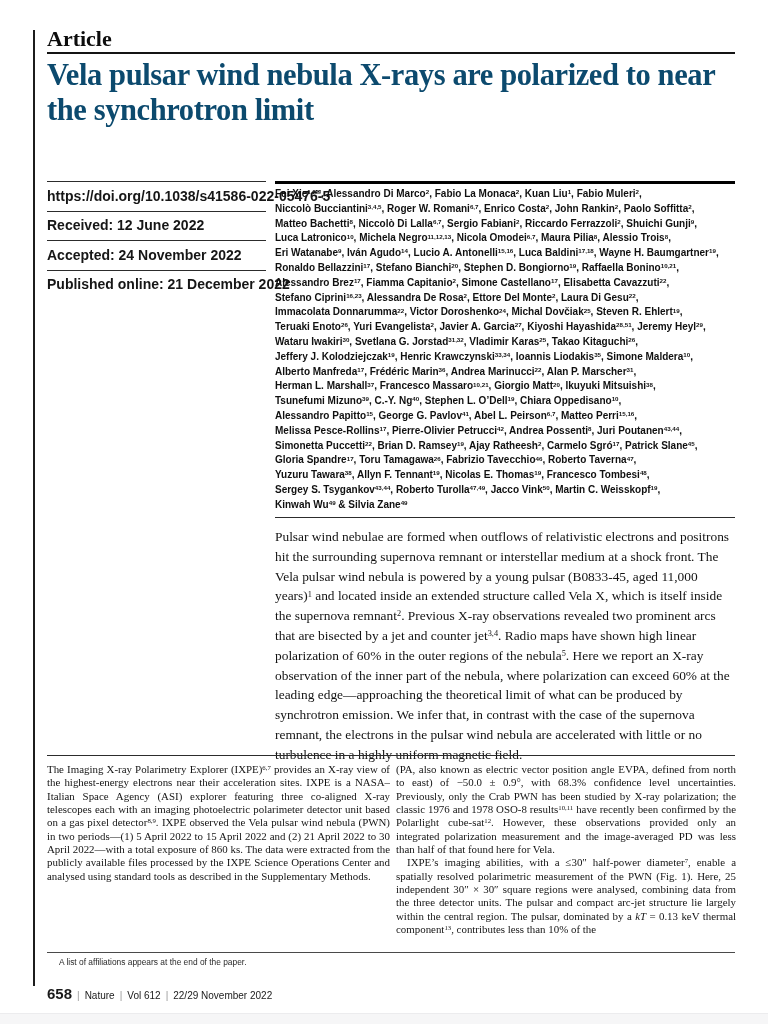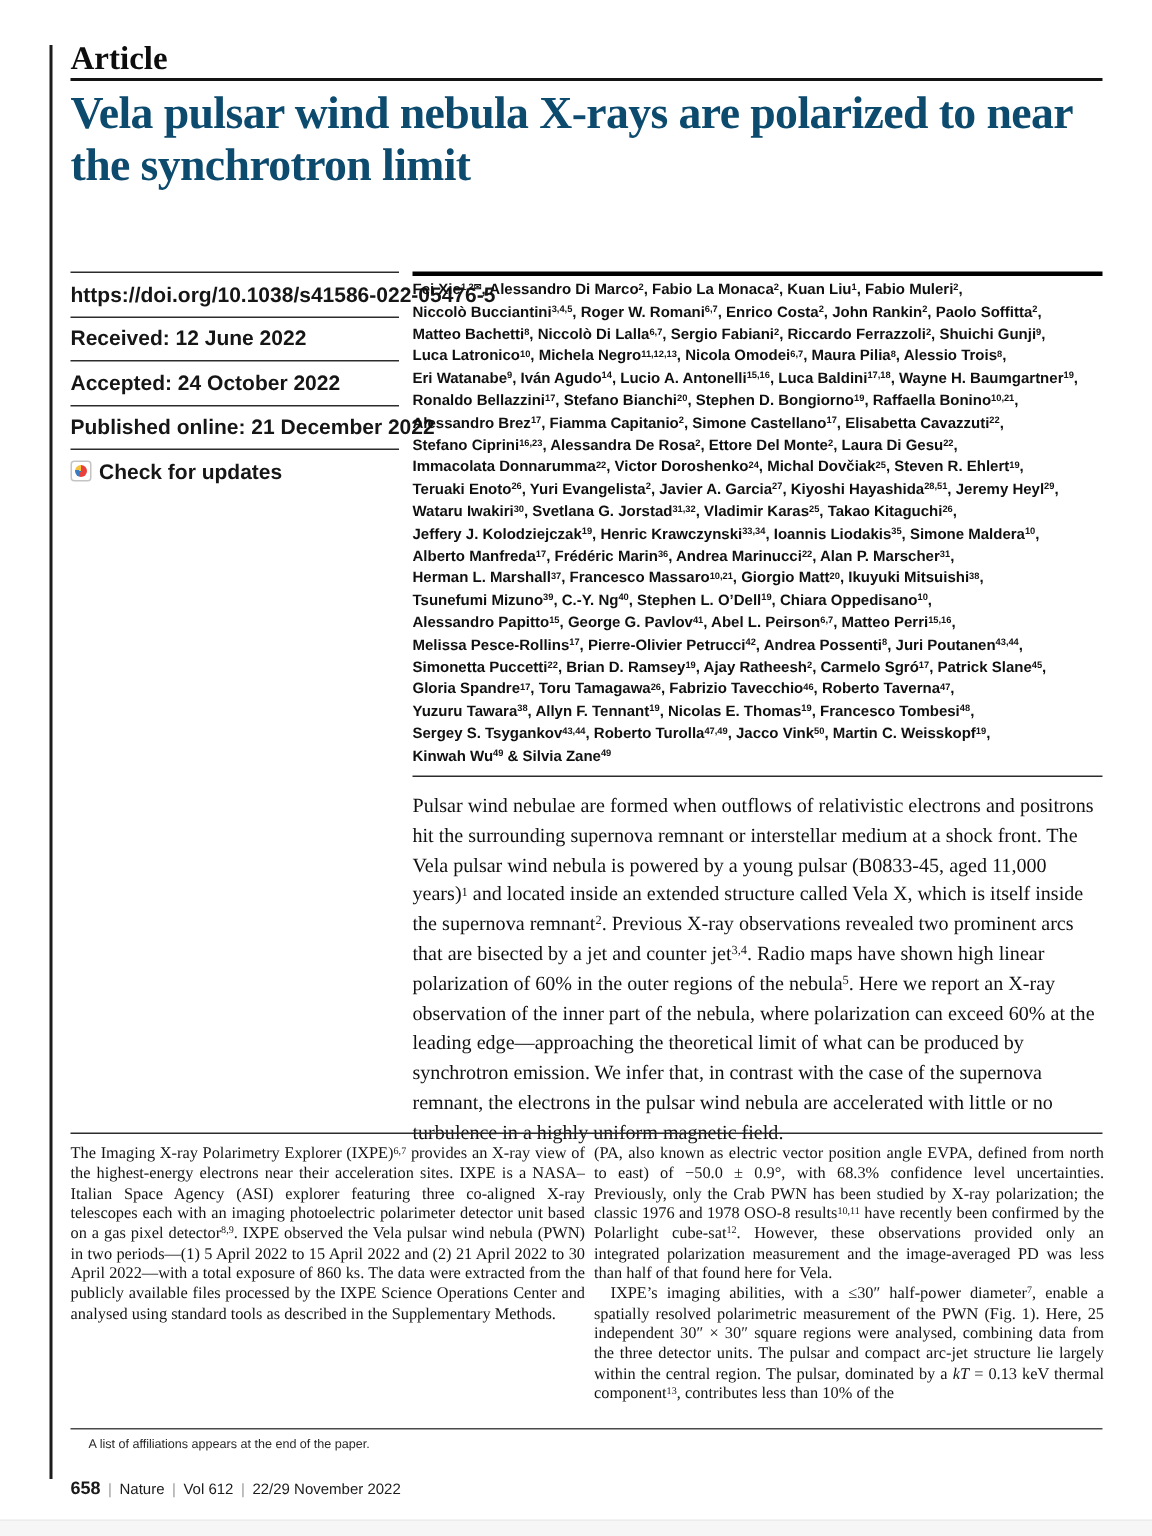--- a/index.html
+++ b/index.html
@@ -34,46 +34,40 @@
   .col{position:absolute;top:763px;font-family:"Liberation Serif",serif;font-size:10.9px;
         line-height:13.35px;color:#141414;text-align:justify;}
   .col-left{left:47px;width:343px;}
   .col-right{left:396px;width:340px;}
   .col p{margin:0;}
   .col p + p{text-indent:11px;}
   
   .footnote-rule{position:absolute;left:47px;top:952px;width:688px;height:1px;background:#4a4a4a;}
   .footnote{position:absolute;left:47px;top:957px;font-size:8.4px;color:#2a2a2a;margin-left:12px;}
   .footer{position:absolute;left:47px;top:985px;font-size:10px;color:#1a1a1a;}
-  .footer .fpage{font-weight:700;font-size:12px;}
+  .footer .fpage{font-weight:700;font-size:15px;}
   .footer .fsep{color:#9a9a9a;margin:0 5px;font-weight:400;}
   .bottom-strip{position:absolute;left:0;top:1013px;width:768px;height:11px;background:#f6f6f7;
         border-top:1px solid #ececee;}
 </style>
 </head>
 <body>
 
 <div class="page">
   <div class="vrule"></div>
 
   <div class="article-label">Article</div>
   <div class="header-rule"></div>
   <h1 class="title">Vela pulsar wind nebula X-rays are polarized to near the synchrotron limit</h1>
 
   <div class="meta">
     <div class="meta-row">https://doi.org/10.1038/s41586-022-05476-5</div>
     <div class="meta-row">Received: 12 June 2022</div>
-    <div class="meta-row">Accepted: 24 October 2022</div>
+    <div class="meta-row">Accepted: 24 November 2022</div>
     <div class="meta-row">Published online: 21 December 2022</div>
-    <div class="meta-row check-row">
-      <span class="cfu-icon">
-          <span class="cfu-dot"></span>
-        </span>
-      <span>Check for updates</span>
-    </div>
   </div>
 
   <div class="authors-rule-top"></div>
   <div class="author-list">
       <div>Fei Xie<sup>1,2✉</sup>, Alessandro Di Marco<sup>2</sup>, Fabio La Monaca<sup>2</sup>, Kuan Liu<sup>1</sup>, Fabio Muleri<sup>2</sup>,</div>
       <div>Niccolò Bucciantini<sup>3,4,5</sup>, Roger W. Romani<sup>6,7</sup>, Enrico Costa<sup>2</sup>, John Rankin<sup>2</sup>, Paolo Soffitta<sup>2</sup>,</div>
       <div>Matteo Bachetti<sup>8</sup>, Niccolò Di Lalla<sup>6,7</sup>, Sergio Fabiani<sup>2</sup>, Riccardo Ferrazzoli<sup>2</sup>, Shuichi Gunji<sup>9</sup>,</div>
       <div>Luca Latronico<sup>10</sup>, Michela Negro<sup>11,12,13</sup>, Nicola Omodei<sup>6,7</sup>, Maura Pilia<sup>8</sup>, Alessio Trois<sup>8</sup>,</div>
       <div>Eri Watanabe<sup>9</sup>, Iván Agudo<sup>14</sup>, Lucio A. Antonelli<sup>15,16</sup>, Luca Baldini<sup>17,18</sup>, Wayne H. Baumgartner<sup>19</sup>,</div>
       <div>Ronaldo Bellazzini<sup>17</sup>, Stefano Bianchi<sup>20</sup>, Stephen D. Bongiorno<sup>19</sup>, Raffaella Bonino<sup>10,21</sup>,</div>

